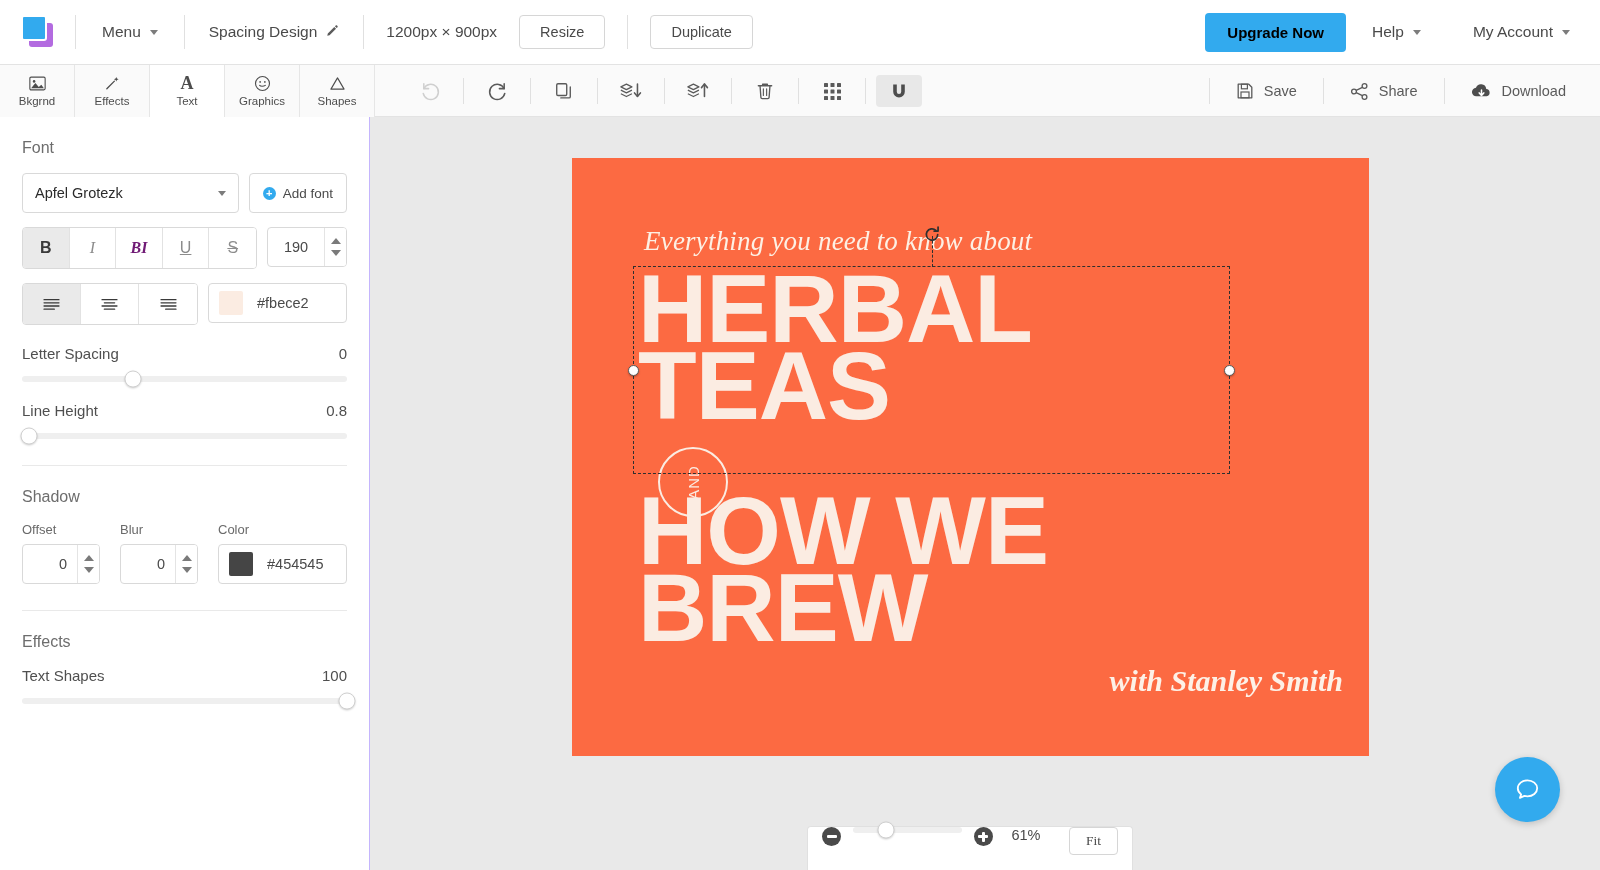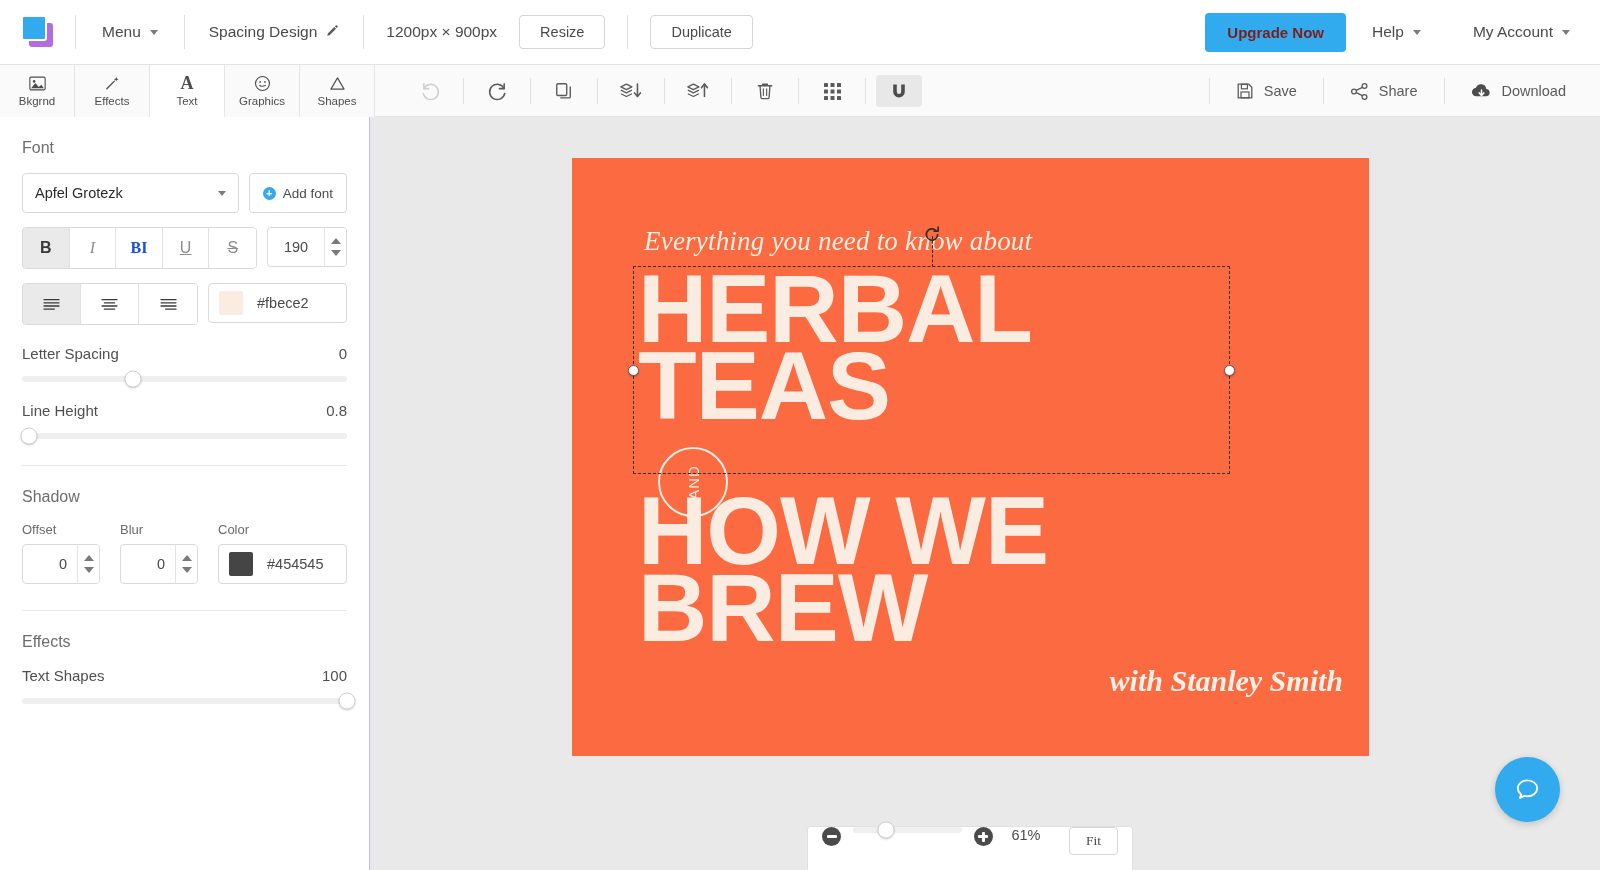--- a/index.html
+++ b/index.html
@@ -44,21 +44,21 @@
   .pencil { font-size: 13px; color: #5b5b5b; display:inline-block; transform: rotate(0deg); }
   .dims { padding: 0 22px; font-size: 15.5px; color: #4a4a4a; white-space: nowrap;}
   .ghost-btn {
     height: 34px; padding: 0 20px; background: #fff; border: 1px solid #d6d6d6;
     border-radius: 4px; font-size: 14.5px; color: #4a4a4a; cursor: pointer;
     display: flex; align-items: center; font-family: inherit;
   }
   .spacer { flex: 1; }
   .upgrade-btn {
     height: 39px; padding: 0 22px; background: #32aaee; border: none;
-    border-radius: 4px; color: #7f1d1d; font-size: 15px; font-weight: bold;
+    border-radius: 4px; color: #000000; font-size: 15px; font-weight: bold;
     cursor: pointer; display: flex; align-items: center; font-family: inherit;
   }
 
   
   .toolbar {
     position: absolute; top: 65px; left: 0; width: 1600px; height: 52px;
     background: #fafafa; border-bottom: 1px solid #e3e3e3; display: flex; align-items: stretch;
   }
   .tool-tabs { display: flex; height: 52px; }
   .tool-tab {
@@ -460,21 +460,21 @@
       <div class="addfont">
         <span class="plus-circle">+</span>
         <span>Add font</span>
       </div>
     </div>
 
     <div class="row">
       <div class="seg">
         <div class="seg-btn active" style="font-weight:bold;">B</div>
         <div class="seg-btn" style="font-style:italic;font-family:'Liberation Serif',serif;color:#8c8c8c;">I</div>
-        <div class="seg-btn" style="font-weight:bold;font-family:'Liberation Serif',serif;color:#1d4ed8;">BI</div>
+        <div class="seg-btn" style="font-style:italic;font-weight:bold;font-family:'Liberation Serif',serif;color:#701a75;">BI</div>
         <div class="seg-btn" style="text-decoration:underline;color:#8c8c8c;">U</div>
         <div class="seg-btn" style="text-decoration:line-through;color:#8c8c8c;">S</div>
       </div>
       <div class="stepper">
         <div class="val">190</div>
         <div class="arrows">
           <span class="ar-up"></span>
           <span class="ar-dn"></span>
         </div>
       </div>

